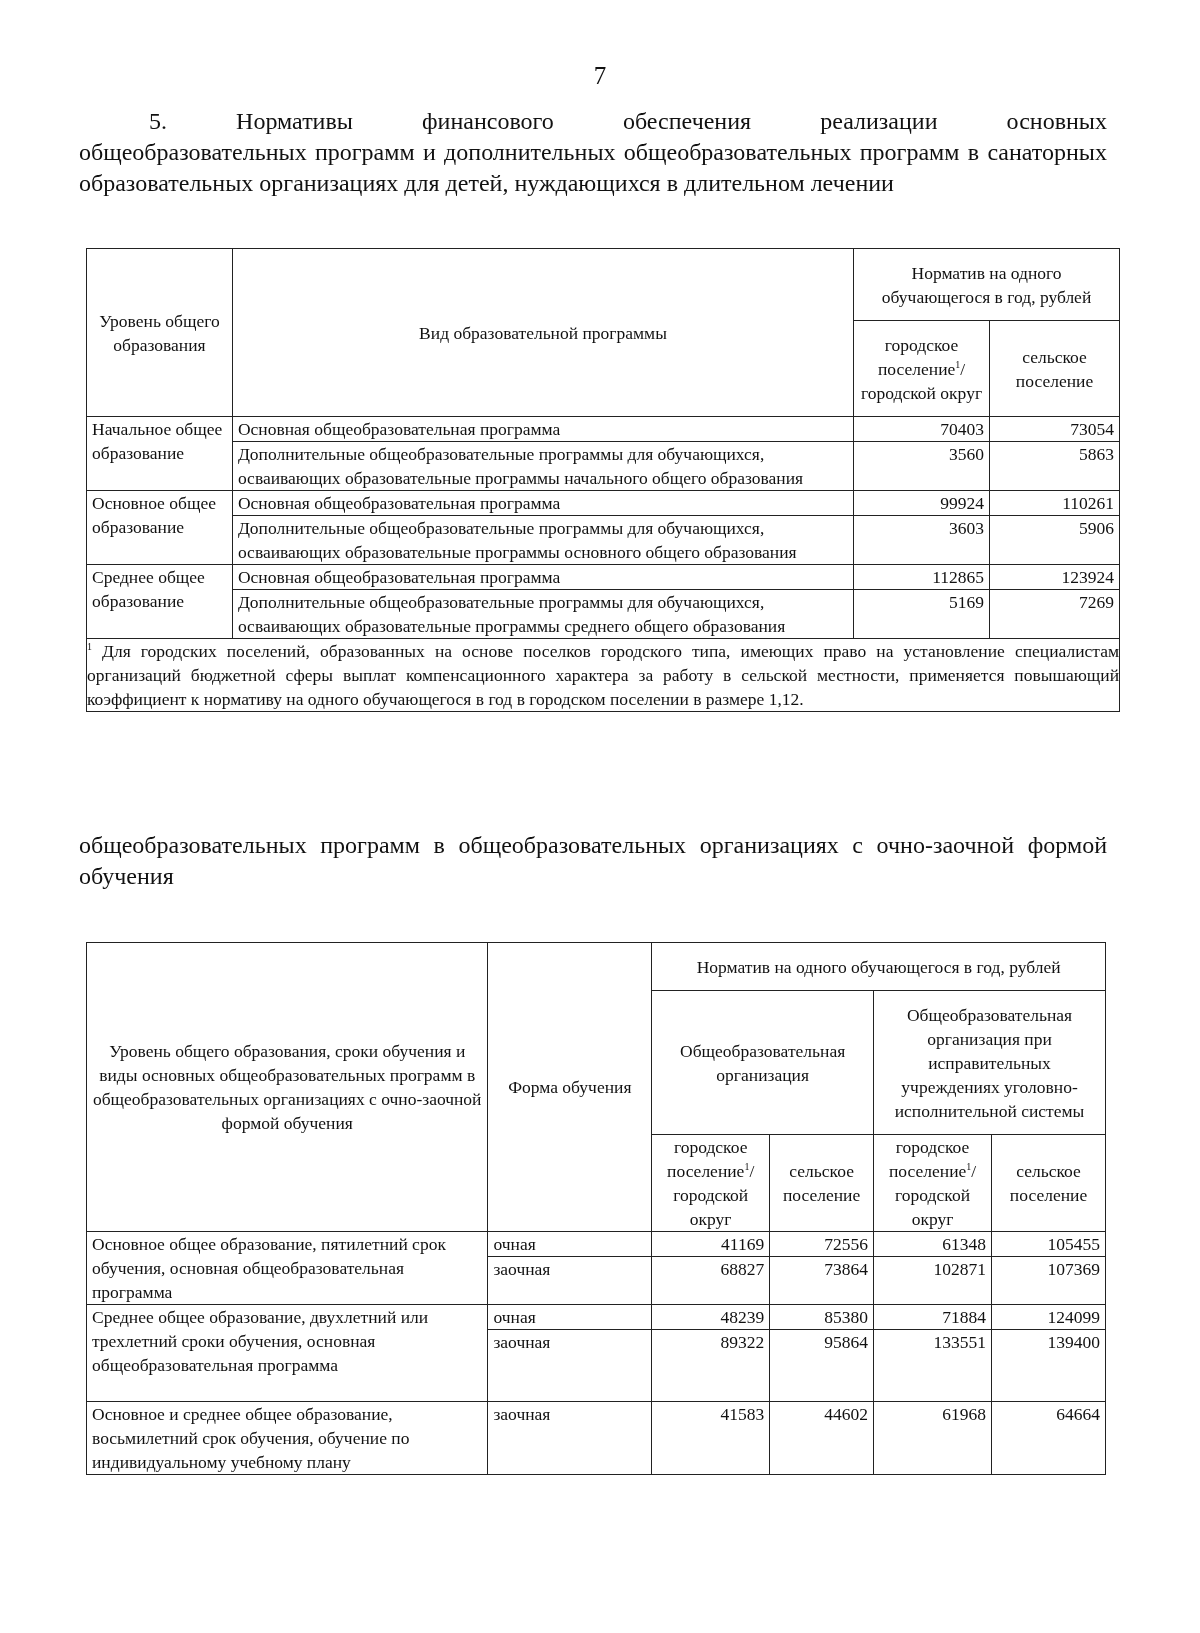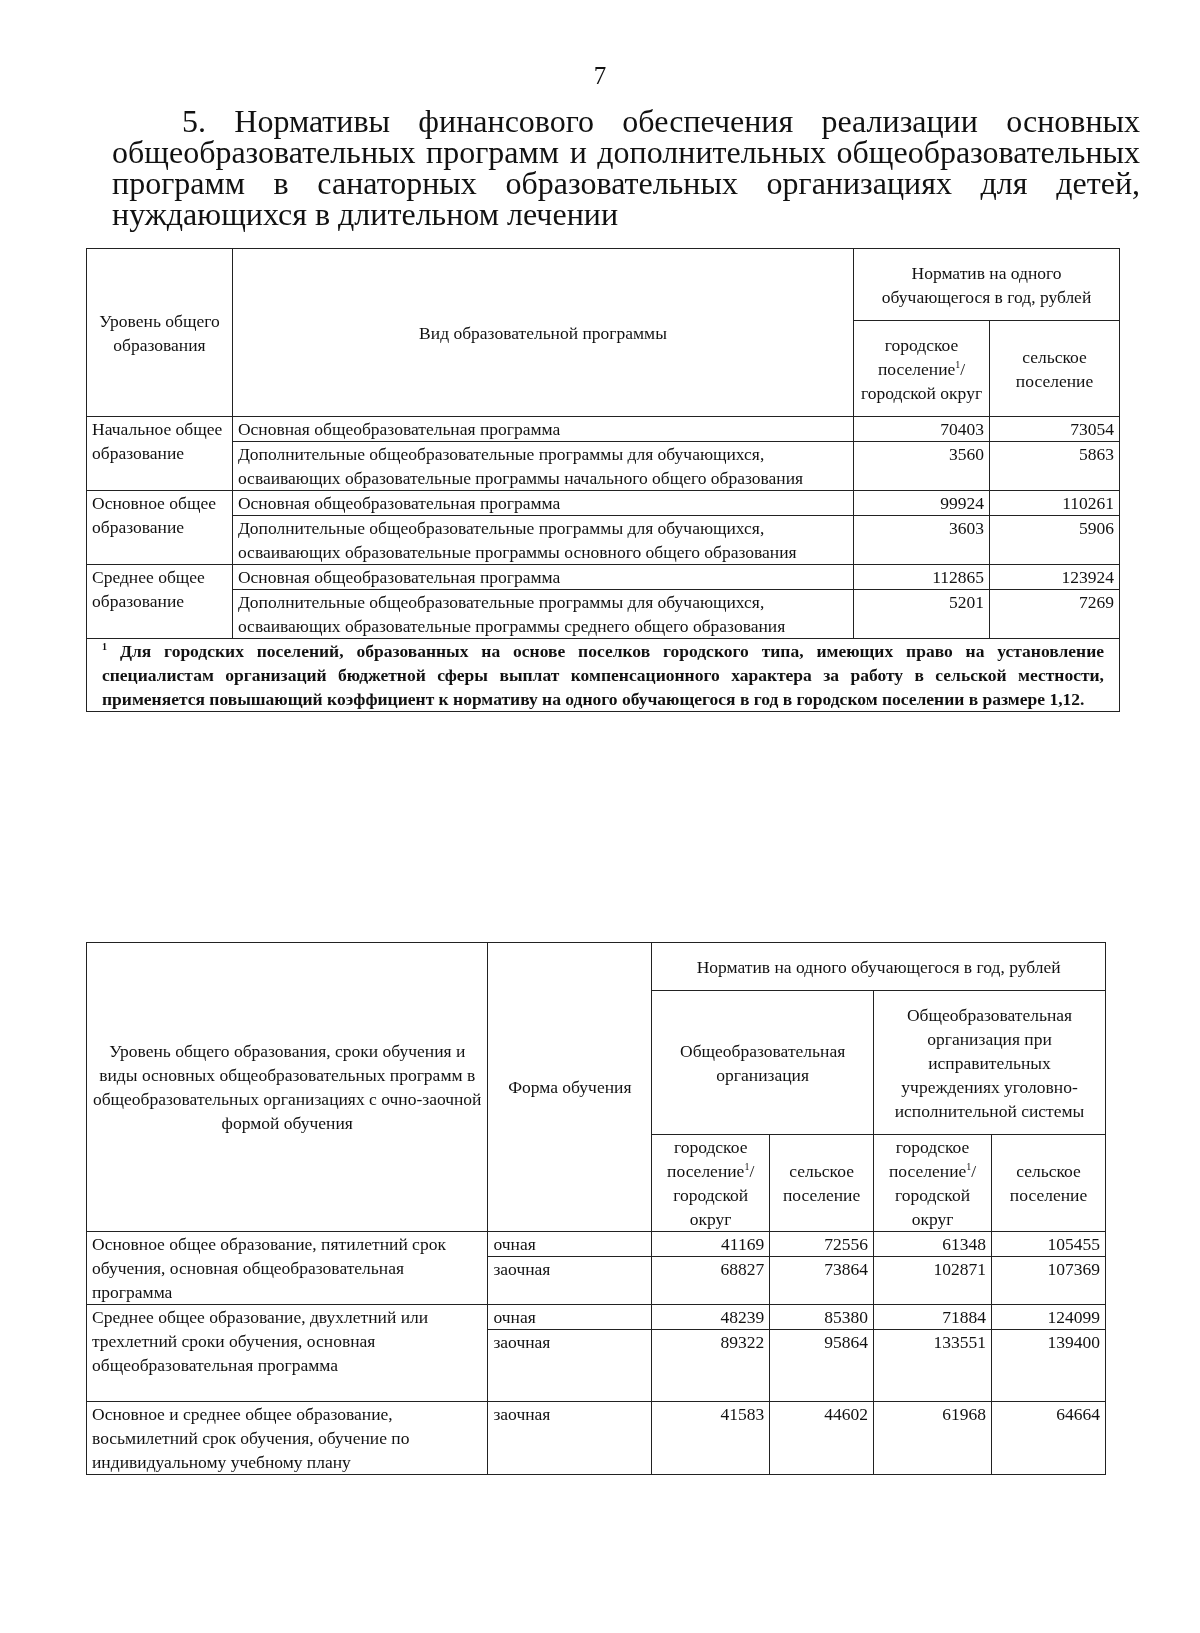--- a/index.html
+++ b/index.html
@@ -1,31 +1,31 @@
 <!DOCTYPE html>
 <html><head>
 <meta charset="utf-8">
 <style>
   html, body { margin: 0; padding: 0; background: #ffffff; }
   body { width: 1200px; height: 1633px; position: relative; overflow: hidden;
          font-family: "Liberation Serif", "DejaVu Serif", serif; color: #111; }
   .page-number { position: absolute; top: 62px; left: 0; width: 1200px; text-align: center; font-size: 25px; }
-  .heading { position: absolute; left: 112px; width: 1028px; font-size: 32px; line-height: 31px; text-align: justify; }
+  .heading { position: absolute; left: 79px; width: 1028px; font-size: 24px; line-height: 31px; text-align: justify; }
   .heading .first { display: block; text-indent: 70px; text-align-last: justify; }
   .heading .rest { display: block; }
   #h5 { top: 106px; }
   #h6 { top: 830px; }
   table { position: absolute; border-collapse: collapse; font-size: 17.5px; line-height: 24px; }
   td, th { border: 1.5px solid #222; padding: 0 5px; vertical-align: top; font-weight: normal; }
   th { text-align: center; vertical-align: middle; }
   #t5 { left: 86px; top: 248px; width: 1034px; }
   #t6 { left: 86px; top: 942px; width: 1020px; }
   .c { text-align: left; }
   .num { text-align: right; }
-  .footnote { font-size: 17.5px; line-height: 24px; text-align: justify; padding: 0 15px; font-weight: bold; }
+  .footnote { font-size: 17.5px; line-height: 24px; text-align: justify; padding: 0 0; }
   sup { font-size: 10px; line-height: 0; }
 </style>
 </head>
 <body>
 
 <div class="page-number">7</div>
 
 <div class="heading" id="h5">
   <span class="first">5. Нормативы финансового обеспечения реализации основных</span>
   <span class="rest">общеобразовательных программ и дополнительных общеобразовательных программ в санаторных образовательных организациях для детей, нуждающихся в длительном лечении</span>
@@ -77,32 +77,33 @@
   </tbody>
   <tbody>
     <tr>
       <td rowspan="2">Среднее общее образование</td>
       <td>Основная общеобразовательная программа</td>
       <td class="num">112865</td>
       <td class="num">123924</td>
     </tr>
     <tr>
       <td>Дополнительные общеобразовательные программы для обучающихся, осваивающих образовательные программы среднего общего образования</td>
-      <td class="num">5201</td>
+      <td class="num">5169</td>
       <td class="num">7269</td>
     </tr>
   </tbody>
   <tbody>
       <tr>
     <td colspan="4" class="footnote"><sup>1</sup> <span>Для городских поселений, образованных на основе поселков городского типа, имеющих право на установление специалистам организаций бюджетной сферы выплат компенсационного характера за работу в сельской местности, применяется повышающий коэффициент к нормативу на одного обучающегося в год в городском поселении в размере 1,12.</span></td>
   </tr>
 </tbody>
   </table>
 
 <div class="heading" id="h6">
+  <span class="rest">общеобразовательных программ в общеобразовательных организациях с очно-заочной формой обучения</span>
 </div>
 
 <table id="t6">
   <colgroup>
     <col style="width:402px">
       <col style="width:164px">
       <col style="width:118px">
       <col style="width:104px">
       <col style="width:118px">
       <col style="width:114px">

